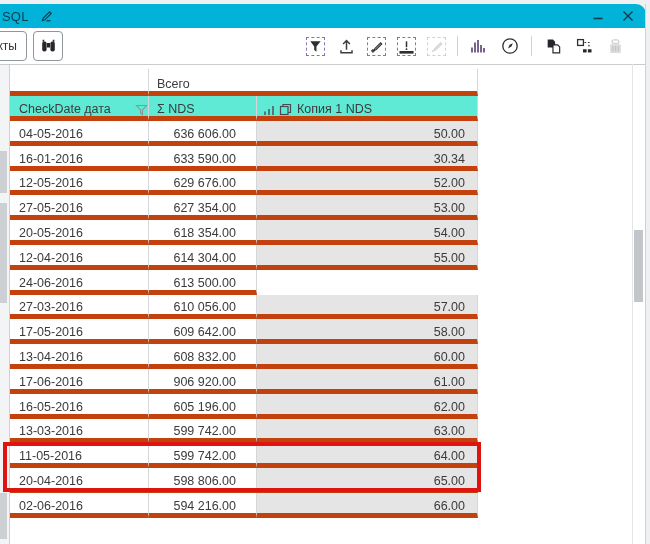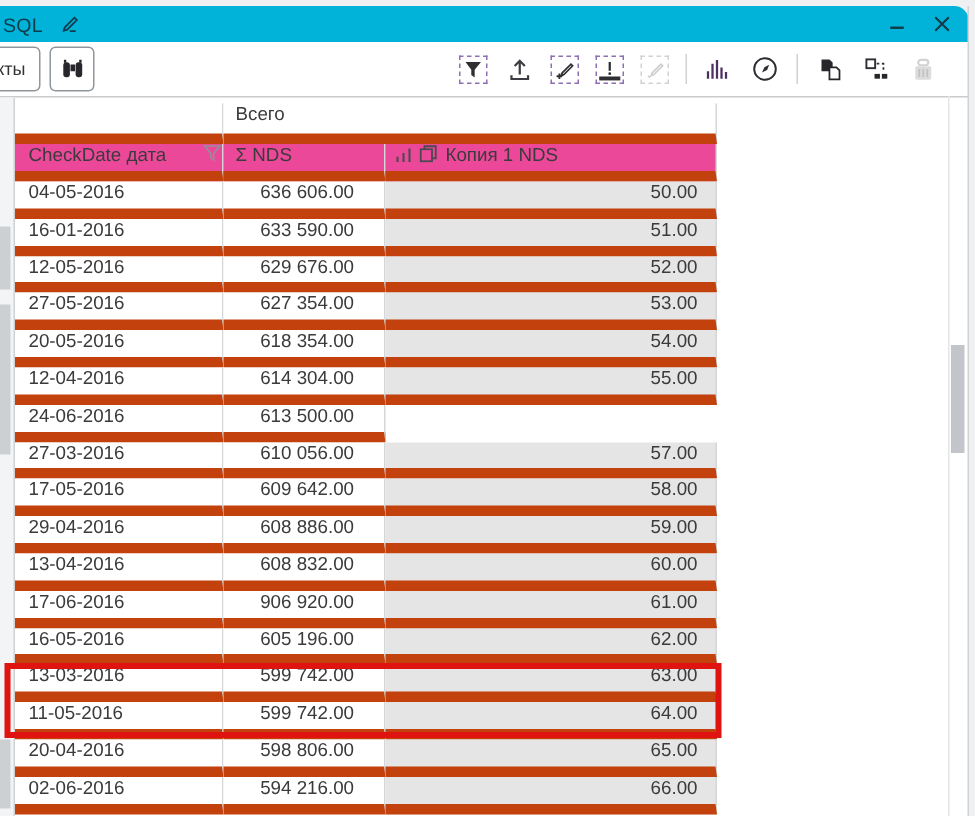--- a/index.html
+++ b/index.html
@@ -39,26 +39,26 @@
   .dashed{box-sizing:border-box;border:1px dashed #8e6fb5;width:19px;height:19px;position:relative;}
   .dashed.gray{border-color:#d2d2d2;}
   .sep{width:1px;height:20px;background:#cfd1d3;}
   
   .content{position:absolute;left:0;top:64px;width:646px;height:480px;background:#fff;border-top:1px solid #c9cbcc;}
   .gutter{position:absolute;left:0;top:0;width:9px;height:480px;background:#f3f4f5;border-right:1px solid #cfd1d2;}
   .gmark{position:absolute;left:0;width:7px;background:#cdd0d3;}
   .grid{position:absolute;left:10px;top:4px;font-size:12.5px;color:#3b3b3b;}
   .row{display:flex;}
   .cell{
-    box-sizing:border-box;display:flex;align-items:flex-start;
-    border-right:1px solid #d5d6d7;border-bottom:7px solid #c2410c;
+    box-sizing:border-box;display:flex;align-items:flex-end;
+    border-right:1px solid #d5d6d7;border-bottom:5px solid #c2410c;
     background:#fff;white-space:nowrap;overflow:hidden;
   }
   .h1{height:27px;}
-  .h2{height:25px;background:#ec4899;}
+  .h2{height:25px;background:#5eead4;}
   .dr .cell{height:24.8px;}
   .c1{width:139px;padding-left:9px;}
   .c2{width:108px;}
   .c3{width:221px;}
   .grp{width:329px;padding-left:8px;}
   .num{justify-content:flex-end;padding-right:20px;}
   .c3.num{padding-right:12px;background:#e5e5e5;}
   .hdr-label{margin-right:auto;}
   .hicons{display:flex;align-items:center;gap:4px;margin:0 5px 0 6px;}
   
@@ -241,21 +241,21 @@
       <div id="rows">
       <div class="row dr">
         <div class="cell c1">04-05-2016</div>
         <div class="cell c2 num">636 606.00</div>
         <div class="cell c3 num">50.00</div>
       </div>
 
       <div class="row dr">
         <div class="cell c1">16-01-2016</div>
         <div class="cell c2 num">633 590.00</div>
-        <div class="cell c3 num">51.00</div>
+        <div class="cell c3 num">30.34</div>
       </div>
 
       <div class="row dr">
         <div class="cell c1">12-05-2016</div>
         <div class="cell c2 num">629 676.00</div>
         <div class="cell c3 num">52.00</div>
       </div>
 
       <div class="row dr">
         <div class="cell c1">27-05-2016</div>
@@ -285,25 +285,20 @@
         <div class="cell c2 num">610 056.00</div>
         <div class="cell c3 num">57.00</div>
       </div>
 
       <div class="row dr">
         <div class="cell c1">17-05-2016</div>
         <div class="cell c2 num">609 642.00</div>
         <div class="cell c3 num">58.00</div>
       </div>
 
-      <div class="row dr">
-        <div class="cell c1">29-04-2016</div>
-        <div class="cell c2 num">608 886.00</div>
-        <div class="cell c3 num">59.00</div>
-      </div>
 
       <div class="row dr">
         <div class="cell c1">13-04-2016</div>
         <div class="cell c2 num">608 832.00</div>
         <div class="cell c3 num">60.00</div>
       </div>
 
       <div class="row dr">
         <div class="cell c1">17-06-2016</div>
         <div class="cell c2 num">906 920.00</div>

